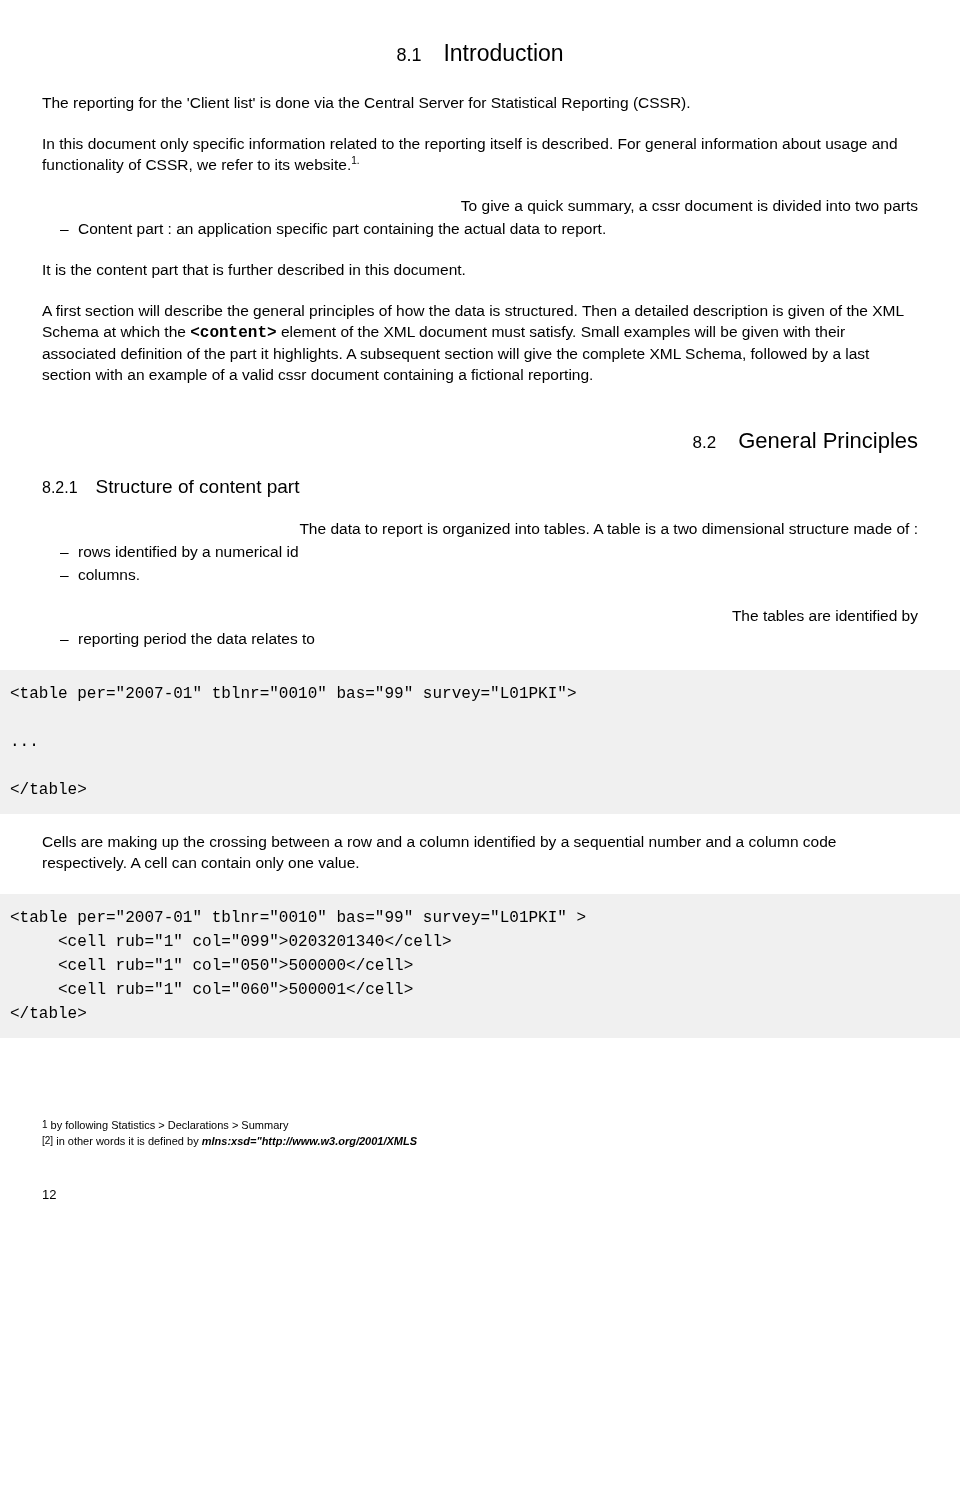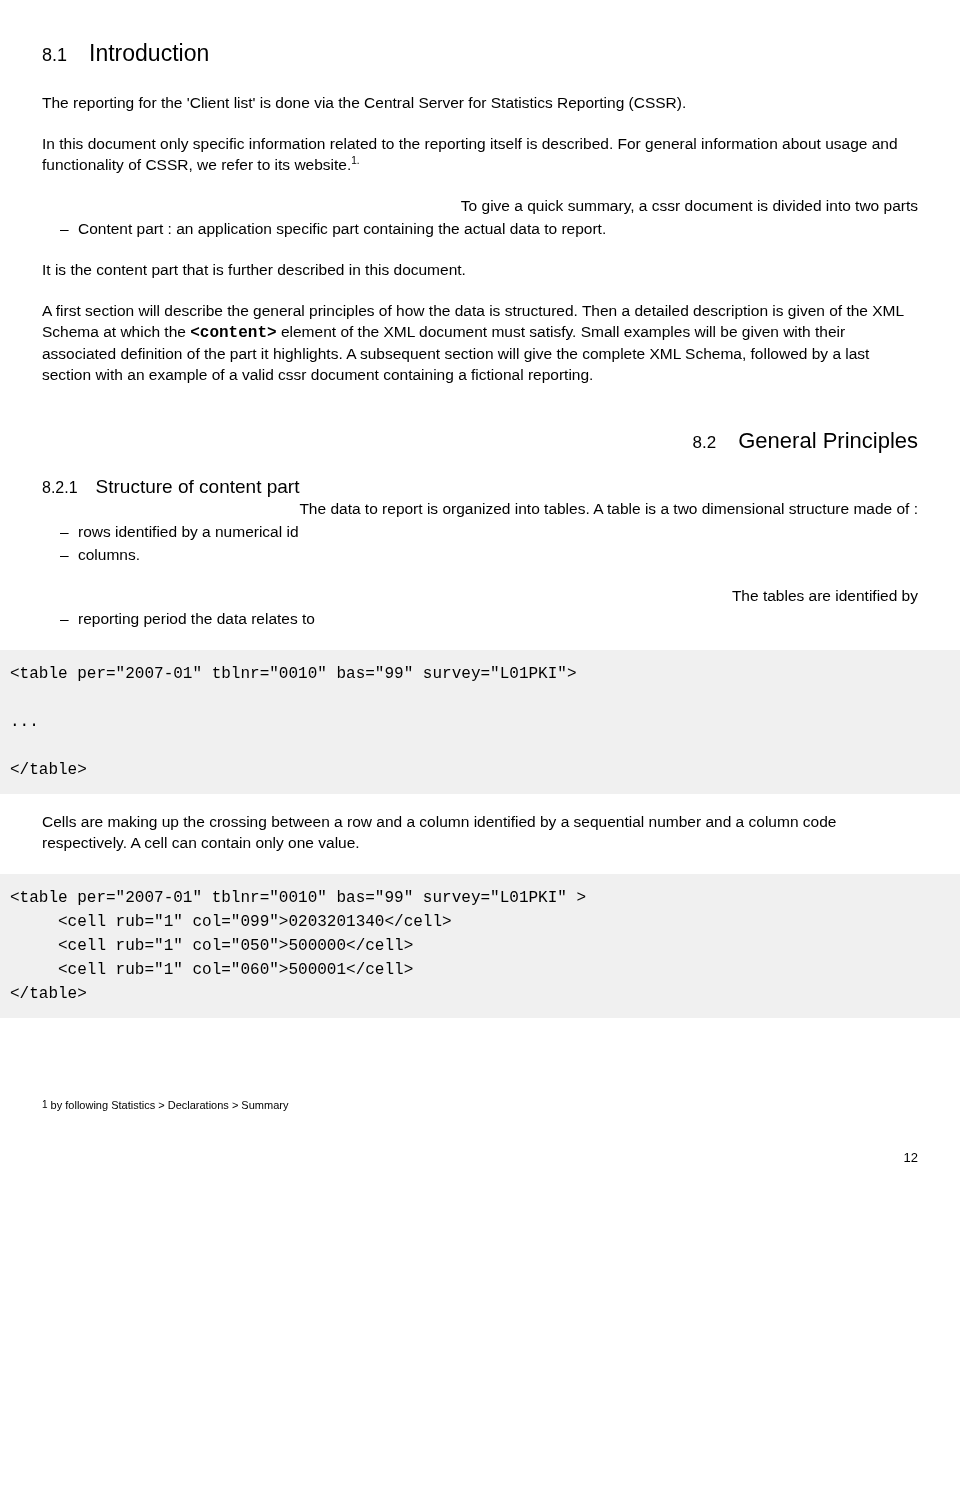--- a/index.html
+++ b/index.html
@@ -9,32 +9,34 @@
     color: #000;
     background: #fff;
     margin: 0;
     padding: 38px 42px 30px 42px;
     width: 960px;
     box-sizing: border-box;
   }
   .h1 {
     font-size: 23px;
     margin-bottom: 24px;
+    text-align: center;
   }
   .h1 .num { font-size: 18px; margin-right: 22px; }
   .h2 {
     font-size: 22px;
     margin-top: 40px;
     margin-bottom: 18px;
     text-align: right;
   }
   .h2 .num { font-size: 17px; margin-right: 22px; }
   .h3 {
     font-size: 19px;
     margin-top: 14px;
+    margin-bottom: 20px;
   }
   .h3 .num { font-size: 16px; margin-right: 18px; }
   p { margin: 0 0 20px 0; }
   ul.dash {
     list-style: none;
     padding-left: 18px;
     margin: 0 0 20px 0;
   }
   ul.dash li {
     position: relative;
@@ -67,34 +69,34 @@
   }
   .footnotes {
     font-size: 11px;
     margin-top: 80px;
     line-height: 1.4;
   }
   .footnotes .fn { margin-bottom: 1px; }
   .footnotes .marker { font-size: 10px; vertical-align: top; }
   .footnotes .italic { font-style: italic; font-weight: bold; font-family: Arial, sans-serif; }
   .pagenum {
-    text-align: right;
+    text-align: left;
     font-size: 13px;
     margin-top: 36px;
   }
   .tight { margin-bottom: 2px; text-align: right; }
 </style>
 </head>
 <body>
 
 <div class="h1">
   <span class="num">8.1</span><span>Introduction</span>
 </div>
 
-<p>The reporting for the 'Client list' is done via the Central Server for Statistics Reporting (CSSR).</p>
+<p>The reporting for the 'Client list' is done via the Central Server for Statistical Reporting (CSSR).</p>
 
 <p>
   <span>In this document only specific information related to the reporting itself is described. For general information about usage and functionality of CSSR, we refer to its website.</span><span class="sup">1.</span>
 </p>
 
 <p class="tight">To give a quick summary, a cssr document is divided into two parts</p>
 <ul class="dash">
   <li>Content part : an application specific part containing the actual data to report.</li>
 </ul>
 
@@ -134,15 +136,18 @@
 <div class="codeblock">&lt;table per="2007-01" tblnr="0010" bas="99" survey="L01PKI" &gt;
      &lt;cell rub="1" col="099"&gt;0203201340&lt;/cell&gt;
      &lt;cell rub="1" col="050"&gt;500000&lt;/cell&gt;
      &lt;cell rub="1" col="060"&gt;500001&lt;/cell&gt;
 &lt;/table&gt;</div>
 
 <div class="footnotes">
   <div class="fn">
     <span class="marker">1</span><span> by following Statistics &gt; Declarations &gt; Summary</span>
   </div>
+  <div class="fn">
+    <span class="marker">[2]</span><span> in other words it is defined by </span><span class="italic">mlns:xsd="http://www.w3.org/2001/XMLS</span>
+  </div>
 </div>
 
 <div class="pagenum">12</div>
 
 </body></html>

